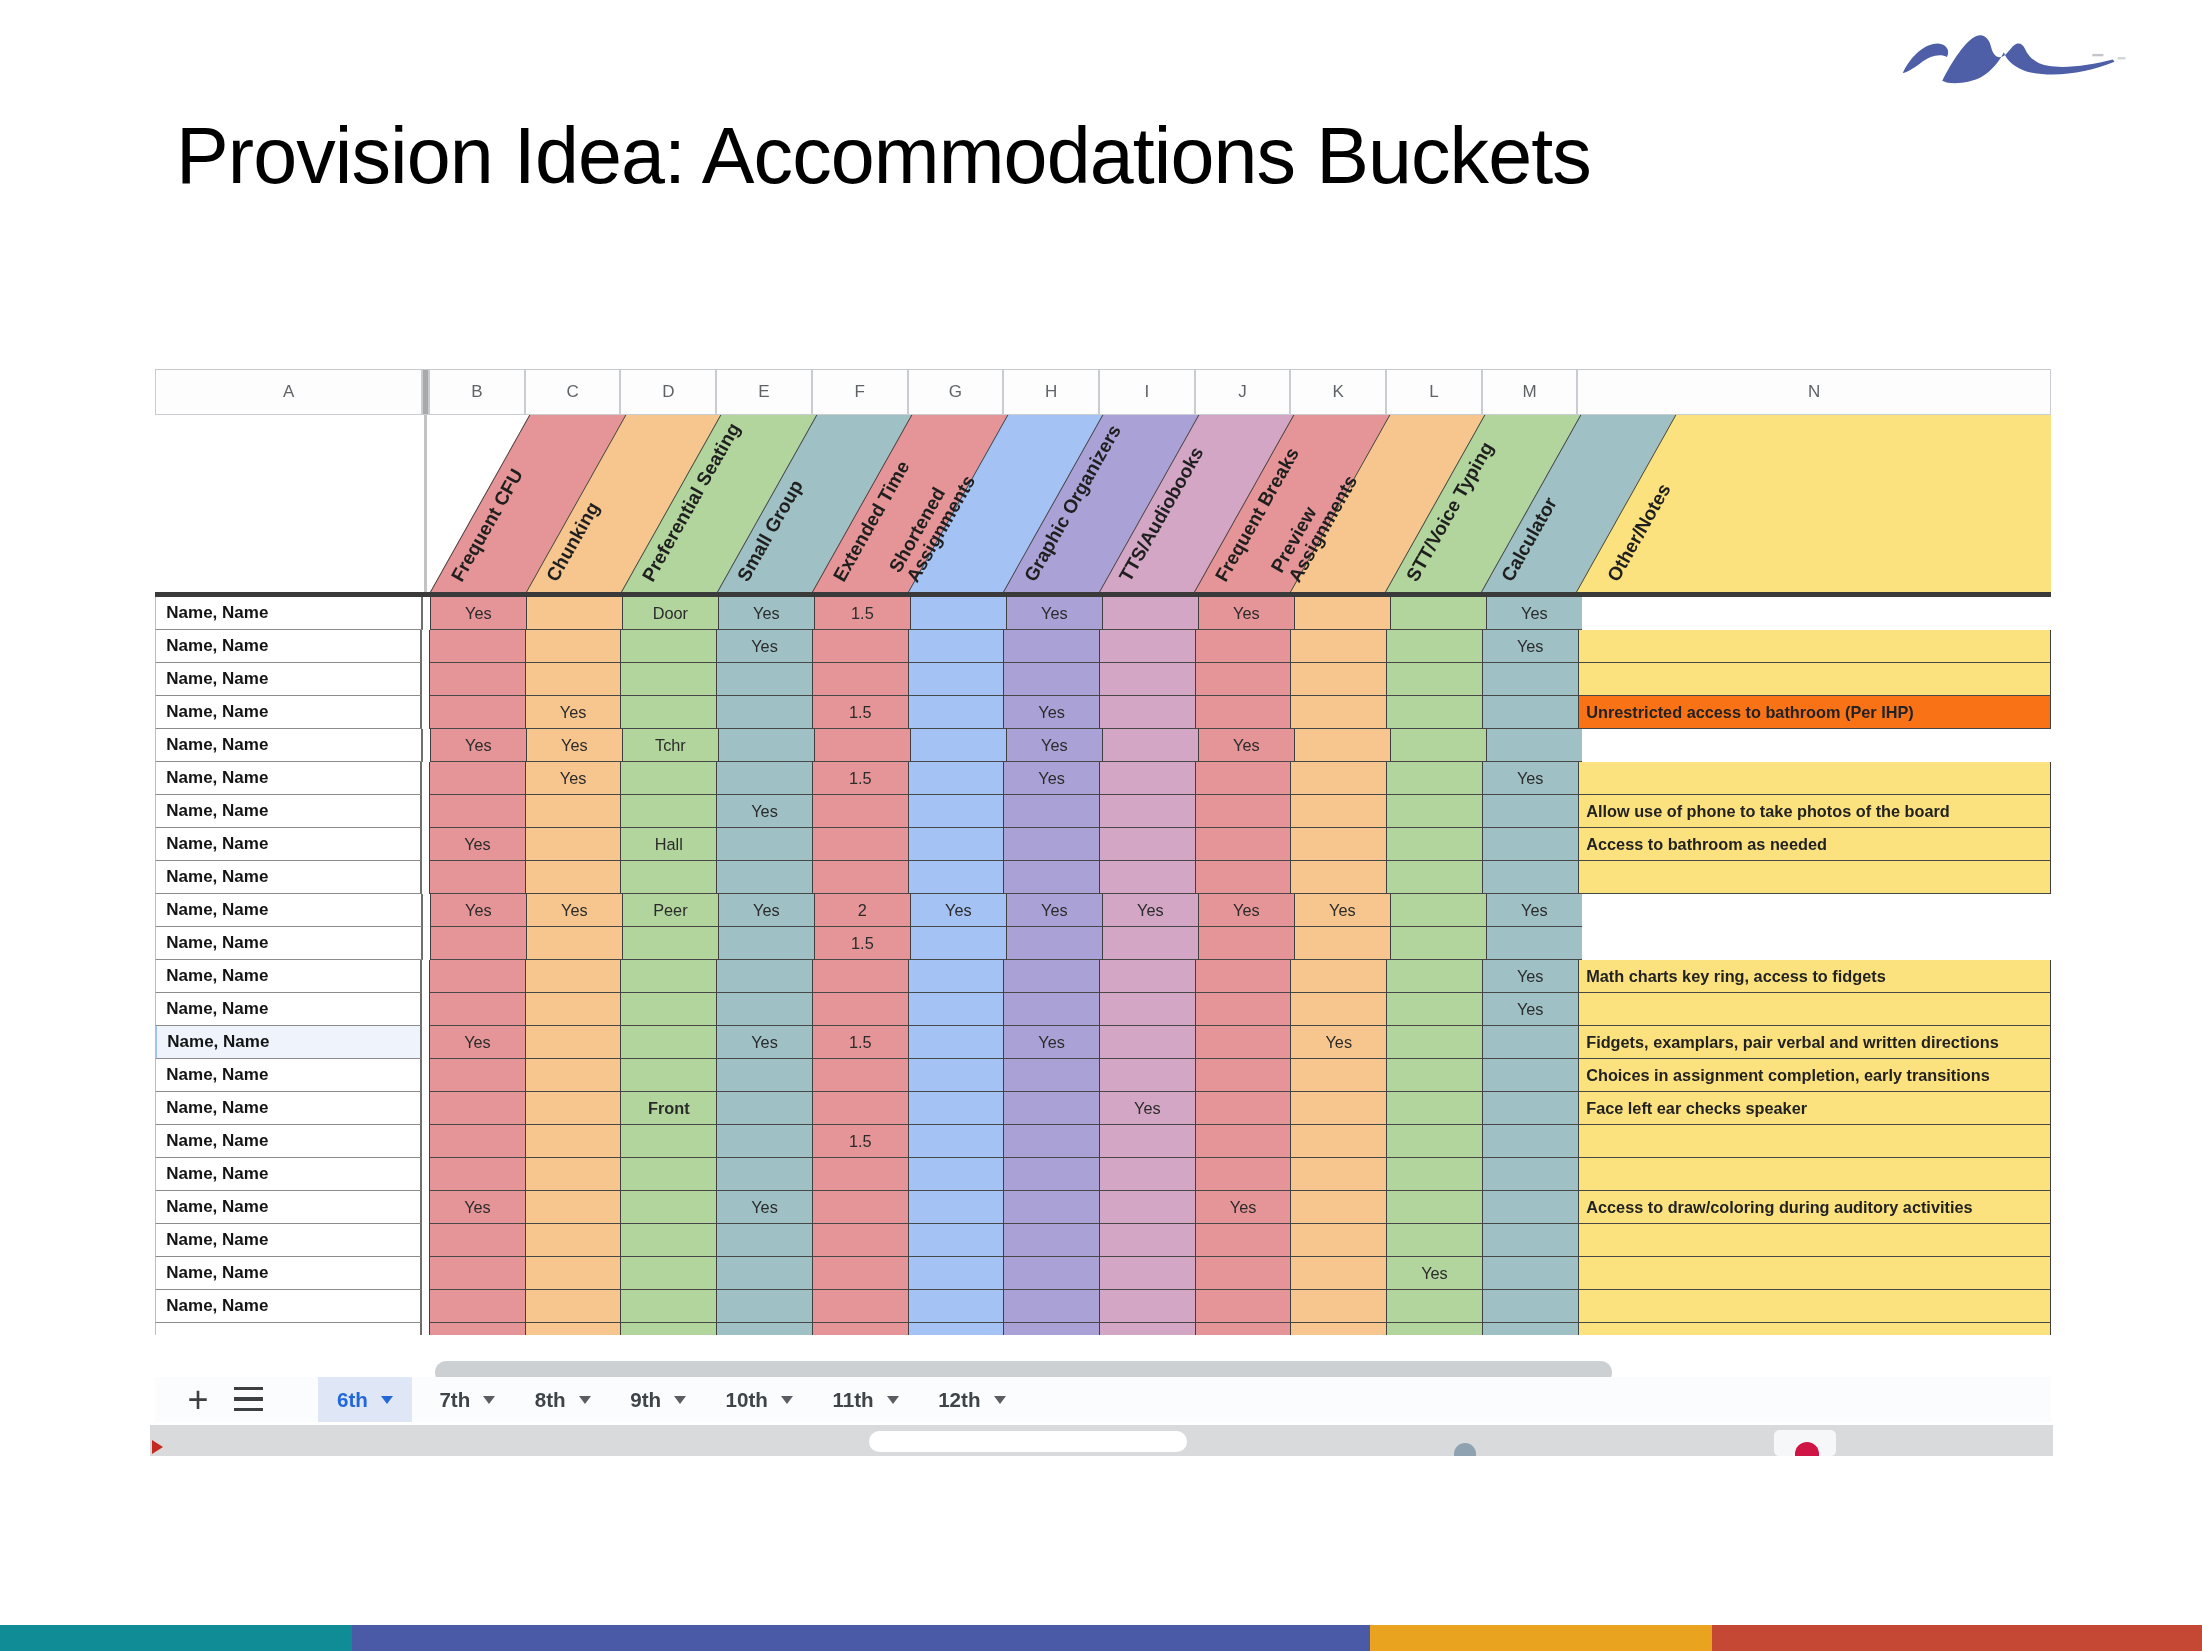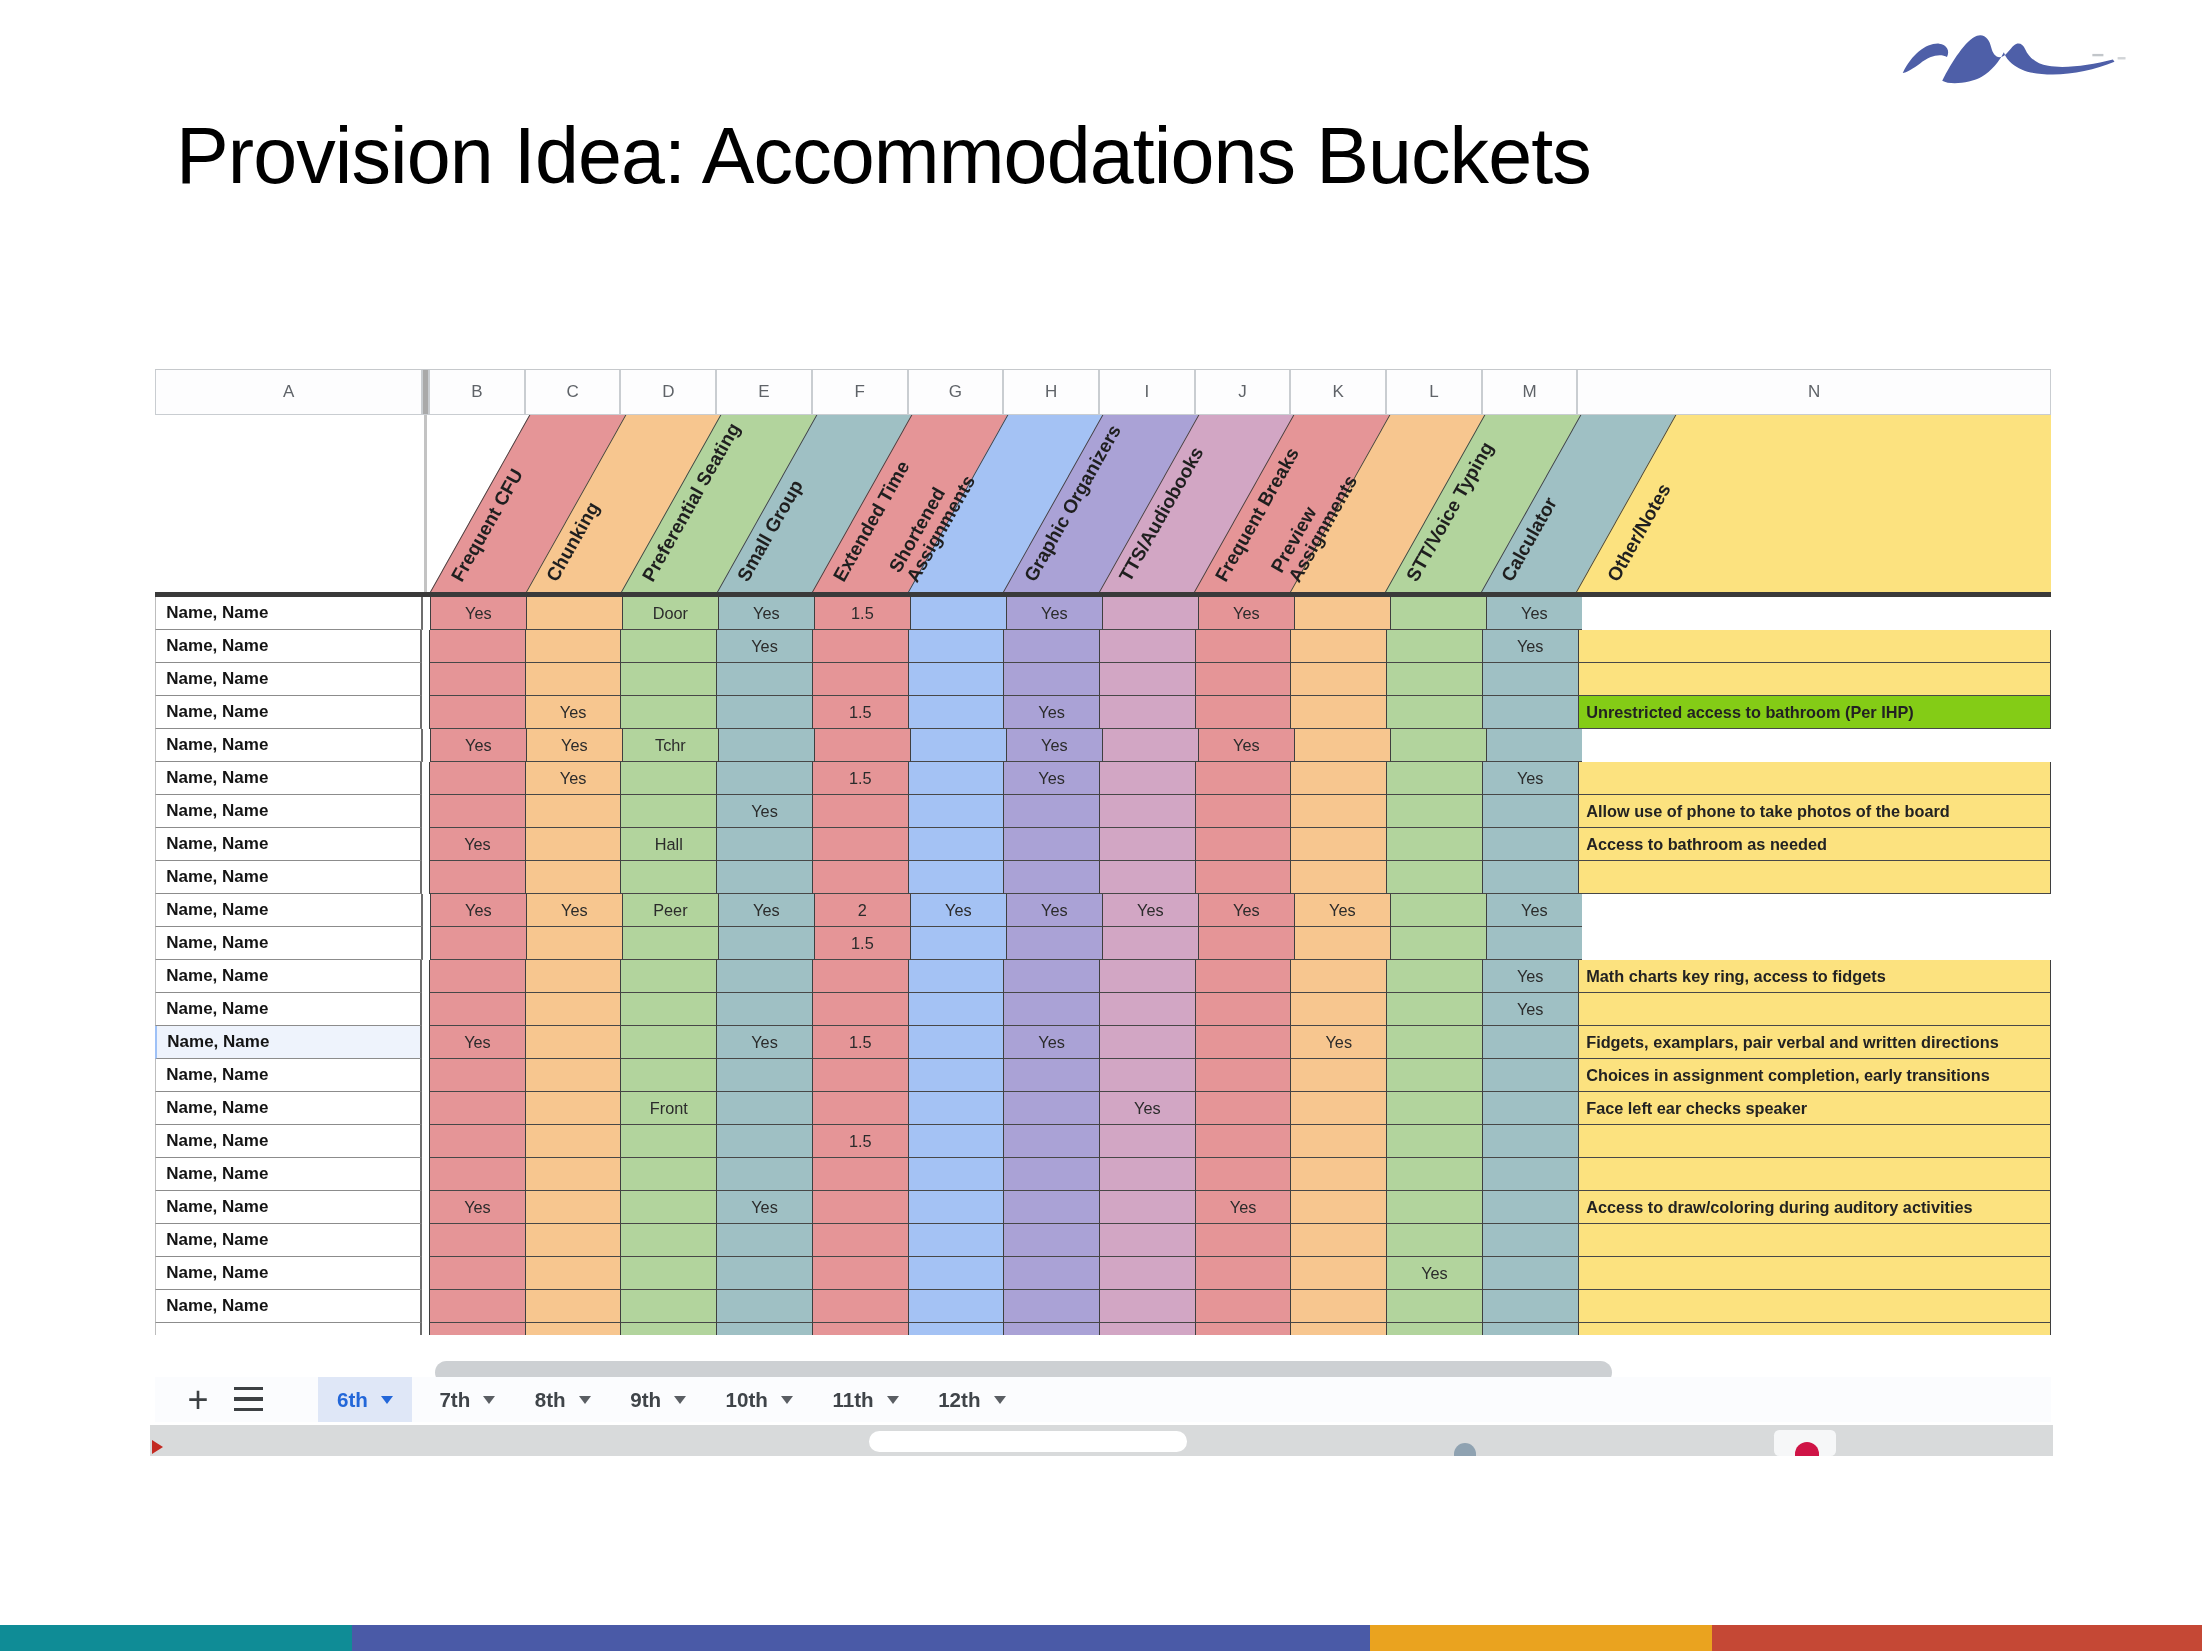--- a/index.html
+++ b/index.html
@@ -204,21 +204,21 @@
           <div class="val-cell" style="background: rgb(178, 212, 157);"></div>
           <div class="val-cell" style="background: rgb(159, 192, 196);"></div>
           <div class="val-cell" style="background: rgb(229, 149, 151);">1.5</div>
           <div class="val-cell" style="background: rgb(164, 194, 244);"></div>
           <div class="val-cell" style="background: rgb(170, 162, 214);">Yes</div>
           <div class="val-cell" style="background: rgb(210, 166, 196);"></div>
           <div class="val-cell" style="background: rgb(229, 149, 151);"></div>
           <div class="val-cell" style="background: rgb(247, 198, 143);"></div>
           <div class="val-cell" style="background: rgb(178, 212, 157);"></div>
           <div class="val-cell" style="background: rgb(159, 192, 196);"></div>
-          <div class="note-cell" style="background: #84cc16;">Unrestricted access to bathroom (Per IHP)</div>
+          <div class="note-cell" style="background: #f97316;">Unrestricted access to bathroom (Per IHP)</div>
         </div>
         <div class="grid-row">
           <div class="name-cell">Name, Name</div>
           <div class="row-gap"></div>
           <div class="val-cell" style="background: rgb(229, 149, 151);">Yes</div>
           <div class="val-cell" style="background: rgb(247, 198, 143);">Yes</div>
           <div class="val-cell" style="background: rgb(178, 212, 157);">Tchr</div>
           <div class="val-cell" style="background: rgb(159, 192, 196);"></div>
           <div class="val-cell" style="background: rgb(229, 149, 151);"></div>
           <div class="val-cell" style="background: rgb(164, 194, 244);"></div>
@@ -395,21 +395,21 @@
           <div class="val-cell" style="background: rgb(247, 198, 143);"></div>
           <div class="val-cell" style="background: rgb(178, 212, 157);"></div>
           <div class="val-cell" style="background: rgb(159, 192, 196);"></div>
           <div class="note-cell" style="background: rgb(252, 226, 127);">Choices in assignment completion, early transitions</div>
         </div>
         <div class="grid-row">
           <div class="name-cell">Name, Name</div>
           <div class="row-gap"></div>
           <div class="val-cell" style="background: rgb(229, 149, 151);"></div>
           <div class="val-cell" style="background: rgb(247, 198, 143);"></div>
-          <div class="val-cell" style="background: rgb(178, 212, 157);">Front</div>
+          <div class="val-cell" style="background: rgb(178, 212, 157); font-weight: bold;">Front</div>
           <div class="val-cell" style="background: rgb(159, 192, 196);"></div>
           <div class="val-cell" style="background: rgb(229, 149, 151);"></div>
           <div class="val-cell" style="background: rgb(164, 194, 244);"></div>
           <div class="val-cell" style="background: rgb(170, 162, 214);"></div>
           <div class="val-cell" style="background: rgb(210, 166, 196);">Yes</div>
           <div class="val-cell" style="background: rgb(229, 149, 151);"></div>
           <div class="val-cell" style="background: rgb(247, 198, 143);"></div>
           <div class="val-cell" style="background: rgb(178, 212, 157);"></div>
           <div class="val-cell" style="background: rgb(159, 192, 196);"></div>
           <div class="note-cell" style="background: rgb(252, 226, 127);">Face left ear checks speaker</div>

